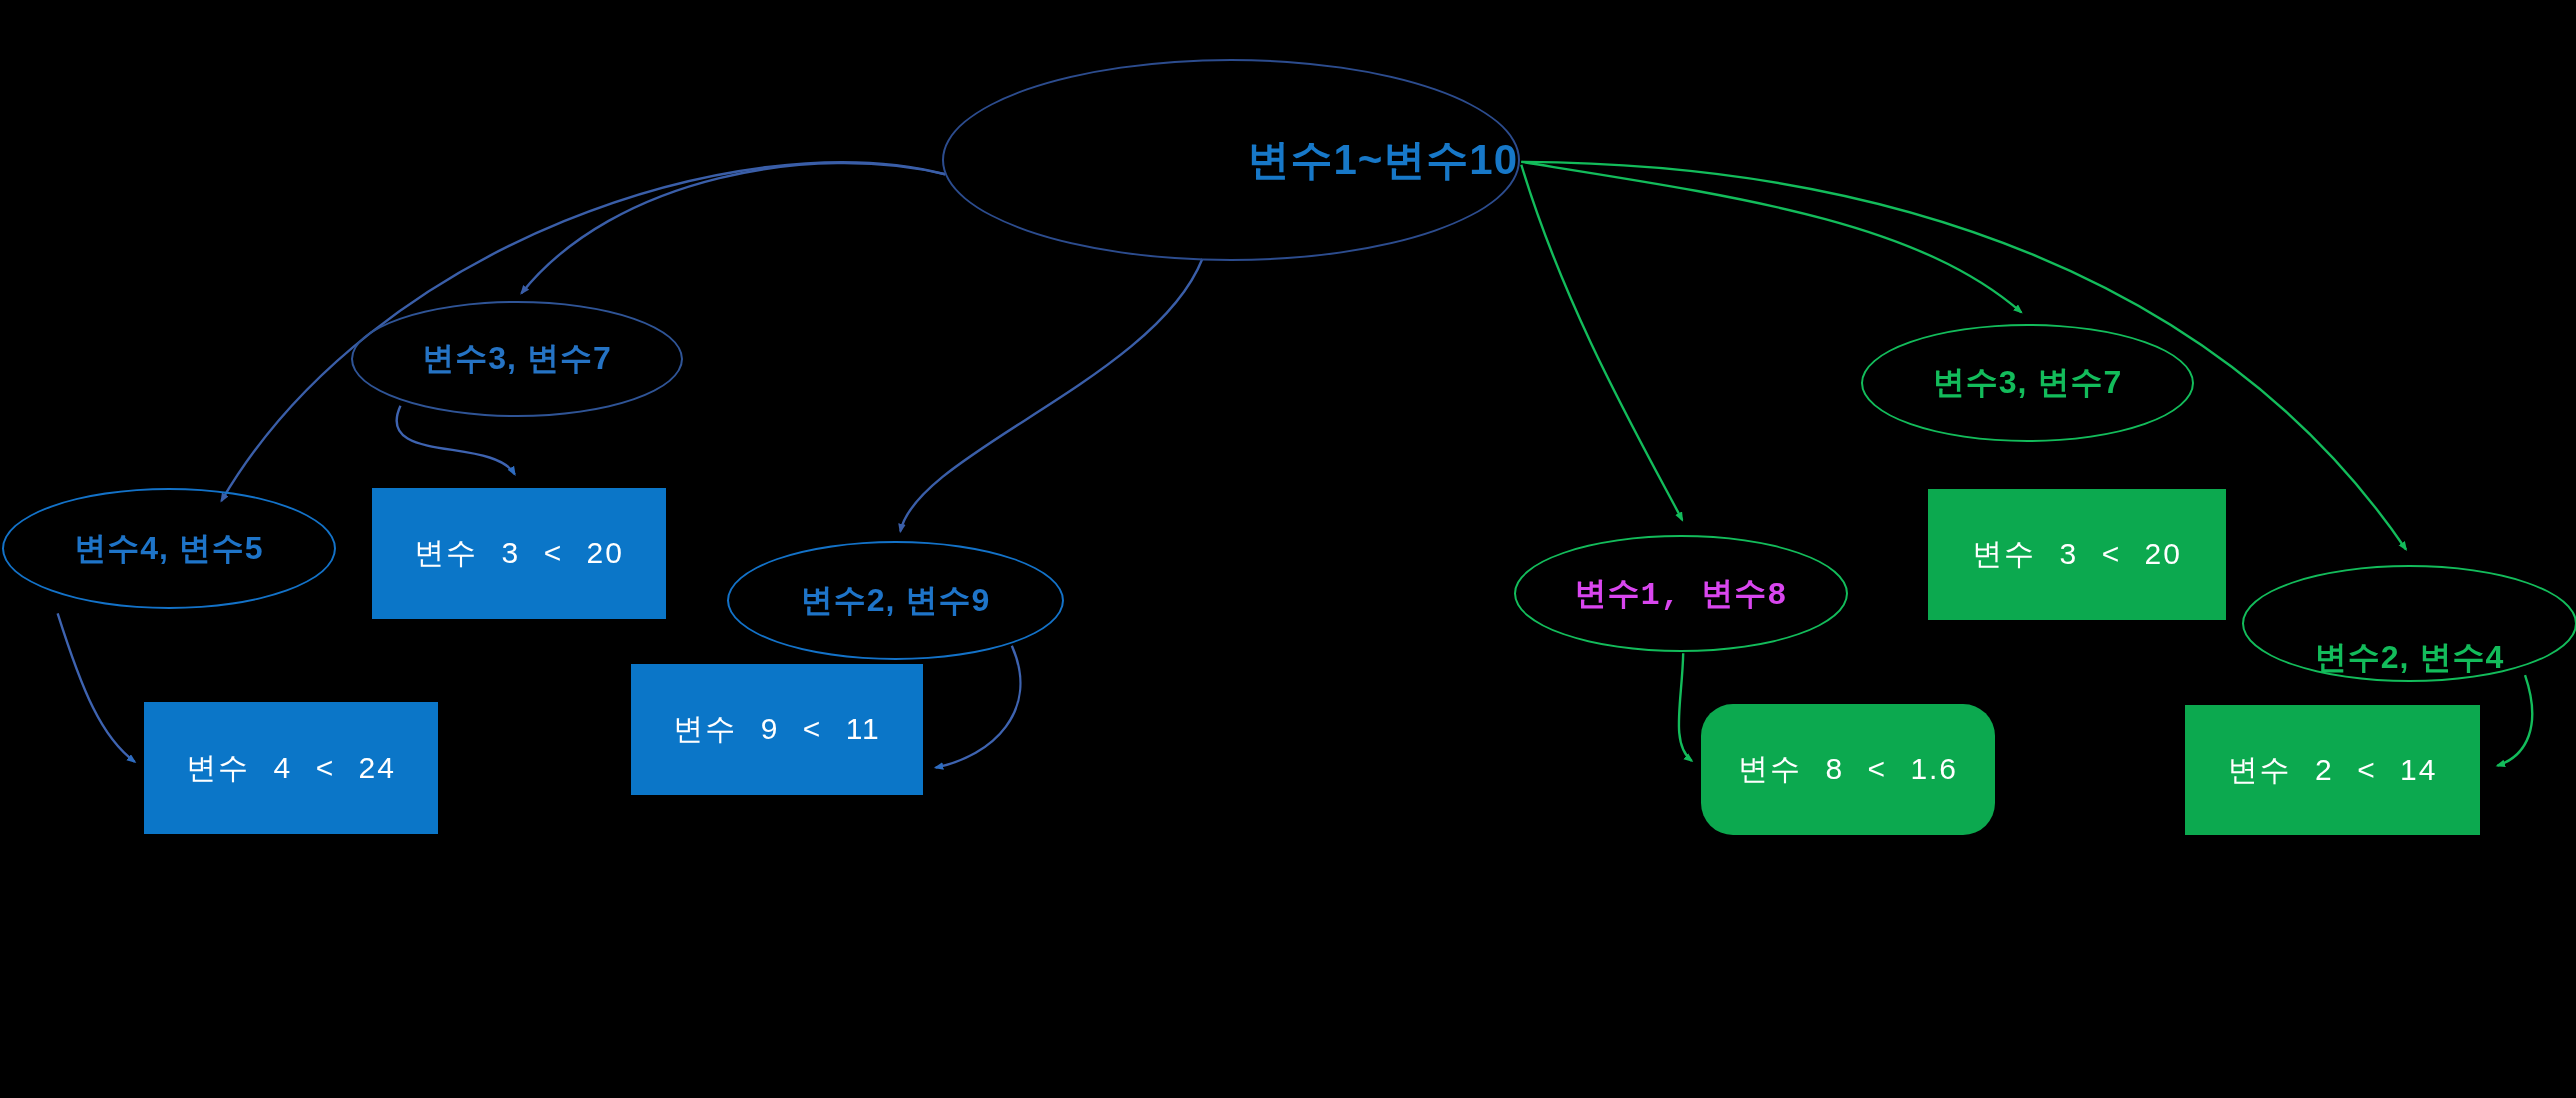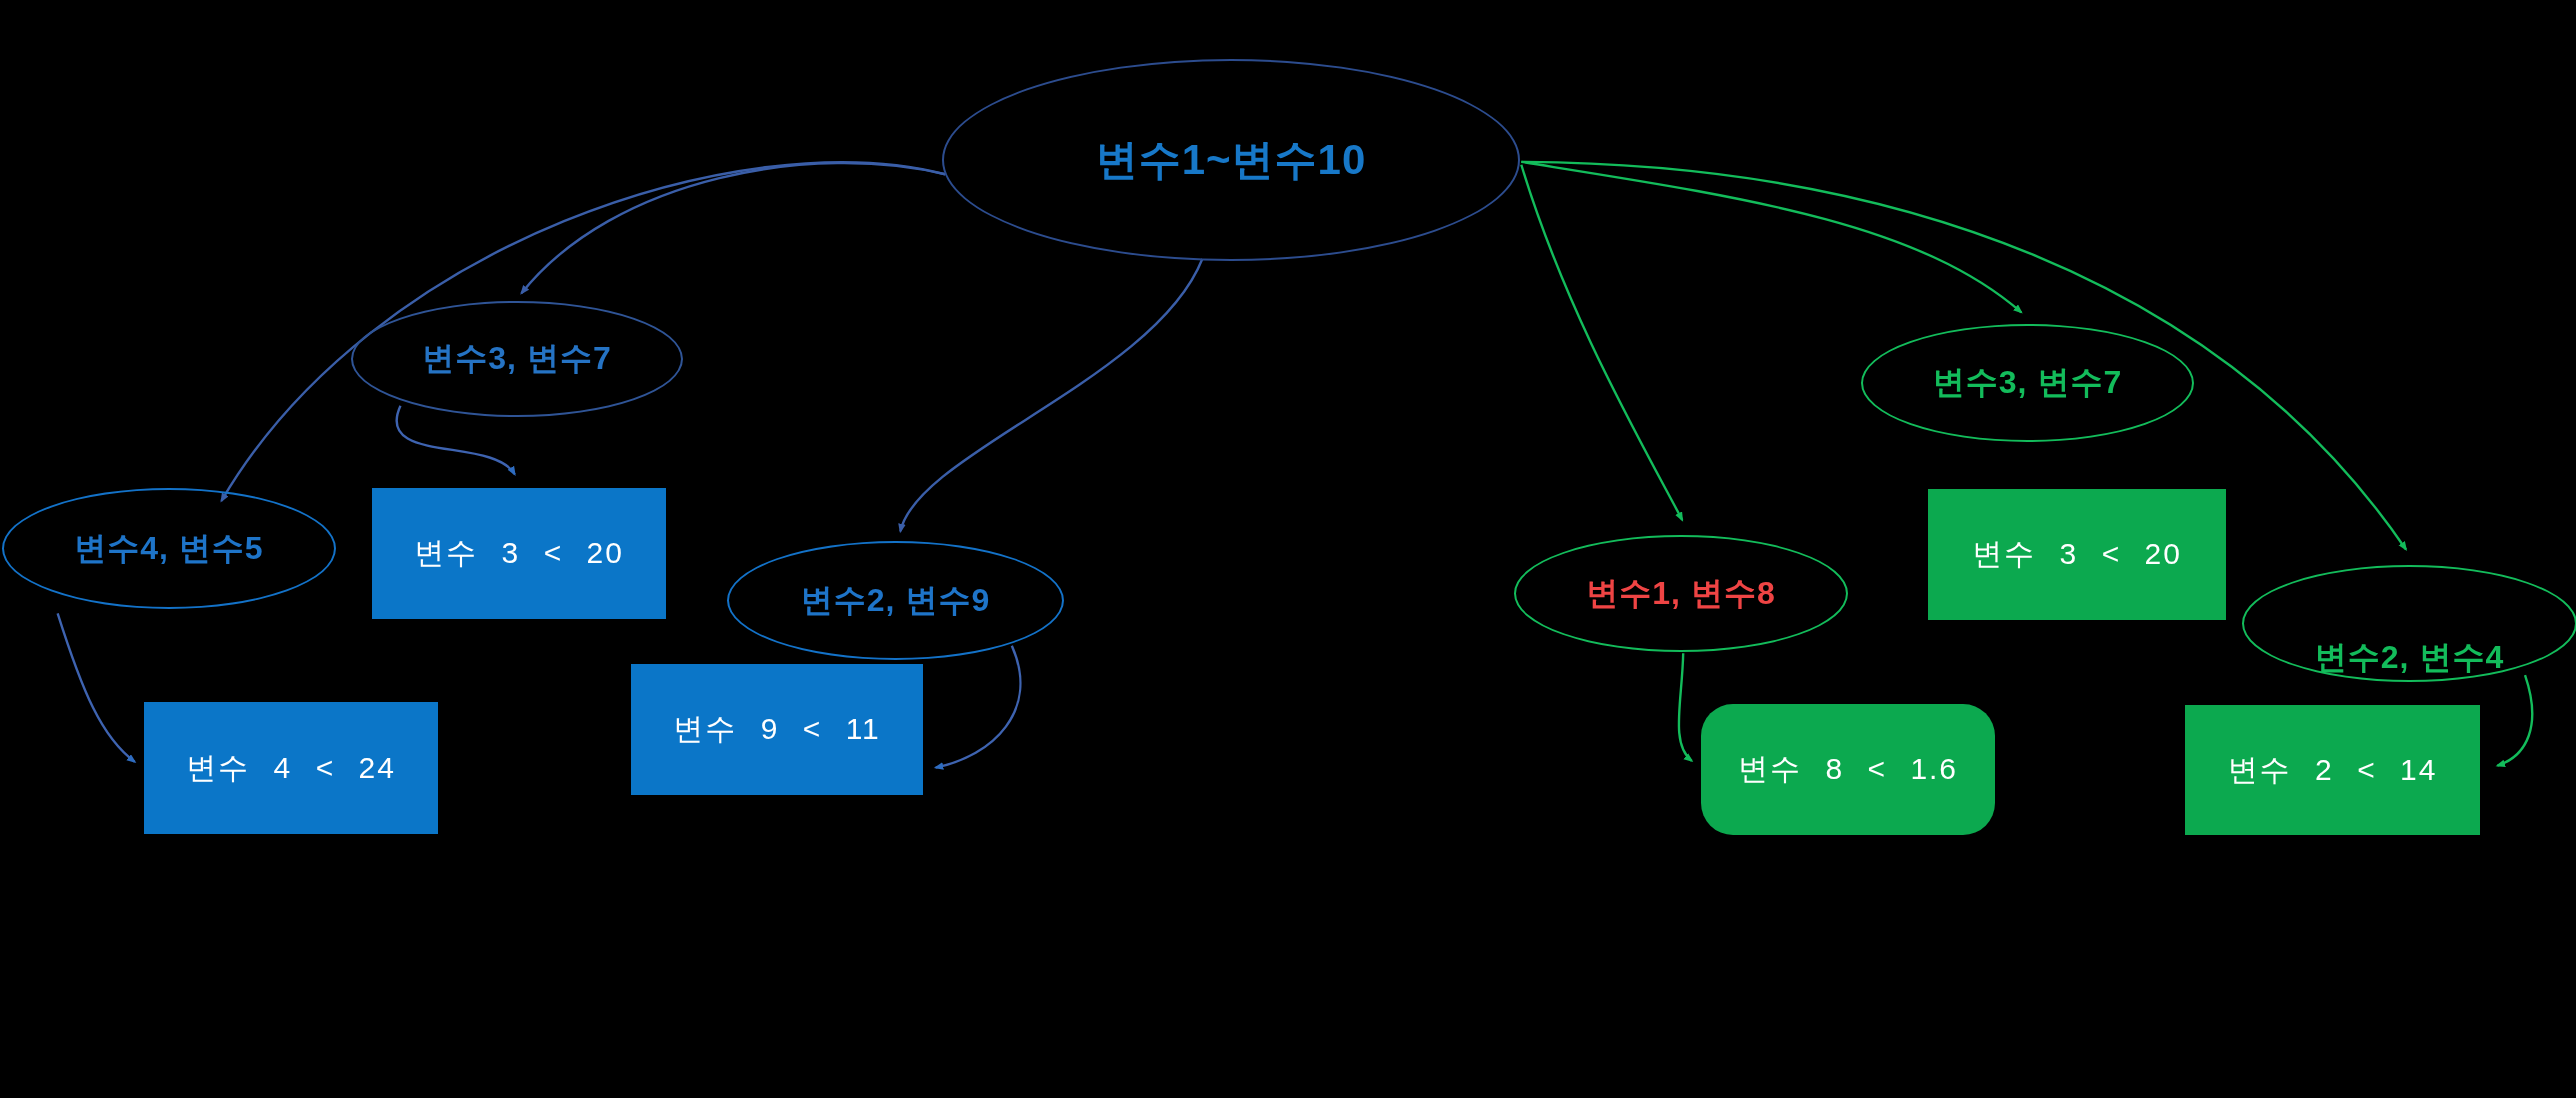--- a/index.html
+++ b/index.html
@@ -74,21 +74,21 @@
     <path d="M 60 644 C 86 726, 106 774, 141 800" fill="none" stroke="#3E63B0" stroke-width="2.5" marker-end="url(#arrowBlueBright)"></path>
     <path d="M 1062 678 C 1092 746, 1042 794, 982 806" fill="none" stroke="#3E63B0" stroke-width="2.5" marker-end="url(#arrowBlueBright)"></path>
 
     <path d="M 1597 173 C 1642 322, 1716 452, 1766 546" fill="none" stroke="#13BC5B" stroke-width="2.5" marker-end="url(#arrowGreen)"></path>
     <path d="M 1597 170 C 1822 206, 2012 232, 2122 328" fill="none" stroke="#13BC5B" stroke-width="2.5" marker-end="url(#arrowGreen)"></path>
     <path d="M 1597 170 C 1985 172, 2332 292, 2526 577" fill="none" stroke="#13BC5B" stroke-width="2.5" marker-end="url(#arrowGreen)"></path>
     <path d="M 1767 686 C 1766 736, 1753 781, 1776 799" fill="none" stroke="#13BC5B" stroke-width="2.5" marker-end="url(#arrowGreen)"></path>
     <path d="M 2651 709 C 2669 762, 2653 794, 2622 804" fill="none" stroke="#13BC5B" stroke-width="2.5" marker-end="url(#arrowGreen)"></path>
   </svg>
 
-  <div class="node ellipse root-ellipse" style="left:942px; top:59px; width:578px; height:202px; border:2.9px solid #2C4C8E;">
+  <div class="node ellipse root-ellipse" style="left:942px; top:59px; width:578px; height:202px; border:2.9px solid #2C4C8E;justify-content:flex-end;">
     <span class="lbl" style="color:#1778C8;">변수1~변수10</span>
   </div>
 
   <div class="node ellipse" style="left:351px; top:301px; width:332px; height:116px; border:2.9px solid #2F5496;">
     <span class="lbl" style="color:#2573C4;">변수3, 변수7</span>
   </div>
   <div class="node ellipse" style="left:1.9px; top:488px; width:334px; height:121px; border:2.9px solid #1372C8;">
     <span class="lbl" style="color:#1E74C8;">변수4, 변수5</span>
   </div>
   <div class="node ellipse" style="left:727px; top:541px; width:337px; height:119px; border:2.9px solid #1372C8;">
@@ -102,21 +102,21 @@
     <span class="lbl">변수 4 &lt; 24</span>
   </div>
   <div class="node box" style="left:631px; top:664px; width:292px; height:131px; background:#0B76C8;">
     <span class="lbl">변수 9 &lt; 11</span>
   </div>
 
   <div class="node ellipse" style="left:1861px; top:324px; width:333px; height:118px; border:2.9px solid #13BC5B;">
     <span class="lbl" style="color:#13BC5B;">변수3, 변수7</span>
   </div>
   <div class="node ellipse" style="left:1514px; top:535px; width:334px; height:117px; border:2.9px solid #13BC5B;">
-    <span class="lbl" style="color:#ef4444;">변수1, 변수8</span>
+    <span class="lbl" style="color:#d946ef;font-family:Liberation Mono, monospace;">변수1, 변수8</span>
   </div>
   <div class="node ellipse" style="left:2242px; top:565px; width:335px; height:117px; border:2.9px solid #13BC5B;align-items:flex-end;">
     <span class="lbl" style="color:#13BC5B;">변수2, 변수4</span>
   </div>
 
   <div class="node box" style="left:1928px; top:489px; width:298px; height:131px; background:#0CA94F;">
     <span class="lbl">변수 3 &lt; 20</span>
   </div>
   <div class="node box" style="left:1701px; top:704px; width:294px; height:131px; background:#0CA94F;border-radius:32px;">
     <span class="lbl">변수 8 &lt; 1.6</span>

